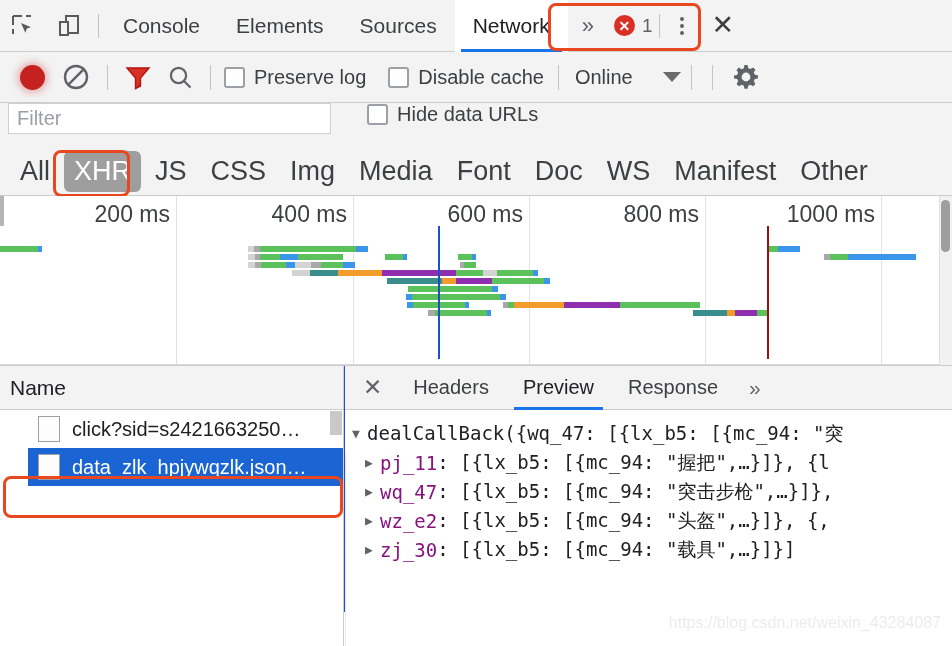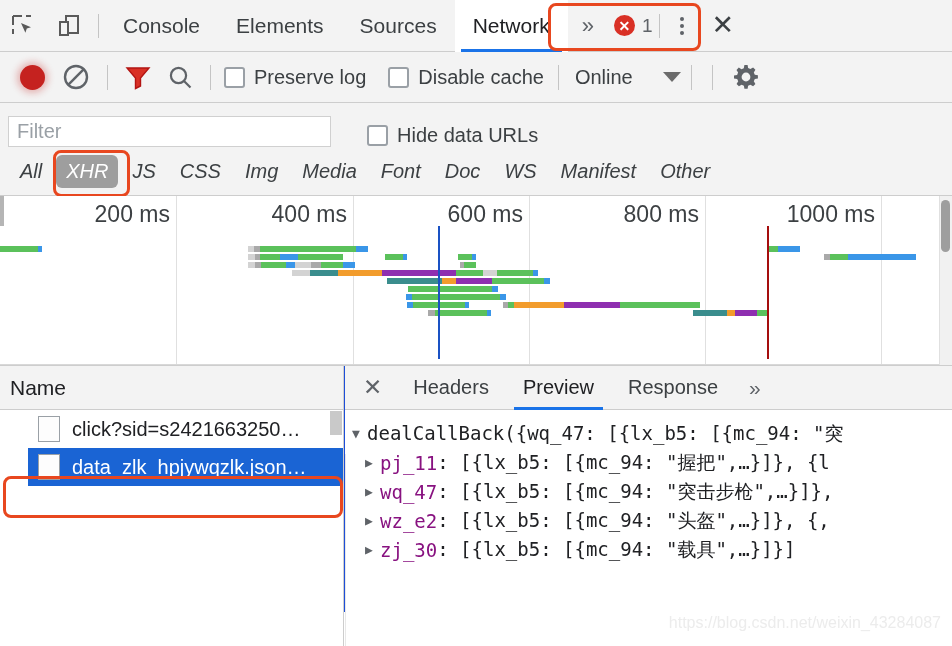--- a/index.html
+++ b/index.html
@@ -86,40 +86,39 @@
   .online-sel {
     display: flex; align-items: center; gap: 30px; margin-left: 2px;
   }
   .online-txt { font-size: 20px; color: #3c4043; }
   .caret { width: 0; height: 0; border-left: 9px solid transparent; border-right: 9px solid transparent; border-top: 10px solid #6b6b6b; }
   .gear-btn { display: flex; align-items: center; justify-content: center; width: 46px; }
 
   
   .filterrow {
     position: absolute; left: 0; top: 103px; width: 952px; height: 44px;
-    background: #f3f3f3; display: flex; align-items: flex-end; padding-left: 8px;
+    background: #f3f3f3; display: flex; align-items: flex-start; padding-left: 8px;
   }
   .filter-input {
     width: 323px; height: 31px; background: #fff; border: 1px solid #d0d0d0;
     font-size: 20px; color: #80868b; padding: 0 8px;
     font-family: "Liberation Sans", sans-serif;
     display: flex; align-items: center;
   }
   .filter-input::placeholder { color: #9aa0a6; }
 
   
   .typerow {
     position: absolute; left: 0; top: 147px; width: 952px; height: 49px;
     background: #f3f3f3; border-bottom: 1px solid #cdcdcd;
     display: flex; align-items: center; padding-left: 10px; gap: 4px;
   }
   .type-pill {
-    font-size: 20px; color: #3c4043; padding: 5px 10px; border-radius: 6px;
+    font-size: 27px; color: #3c4043; padding: 5px 10px; border-radius: 6px;
     white-space: nowrap;
-    font-style: italic;
   }
   .type-pill.sel { background: #9e9e9e; color: #ffffff; }
 
   
   .overview {
     position: absolute; left: 0; top: 196px; width: 952px; height: 170px;
     background: #ffffff; border-bottom: 1px solid #cdcdcd; overflow: hidden;
   }
   .ov-grid { position: absolute; inset: 0; }
   .ov-vline { position: absolute; top: 0; bottom: 0; width: 1px; background: #e0e0e0; }

